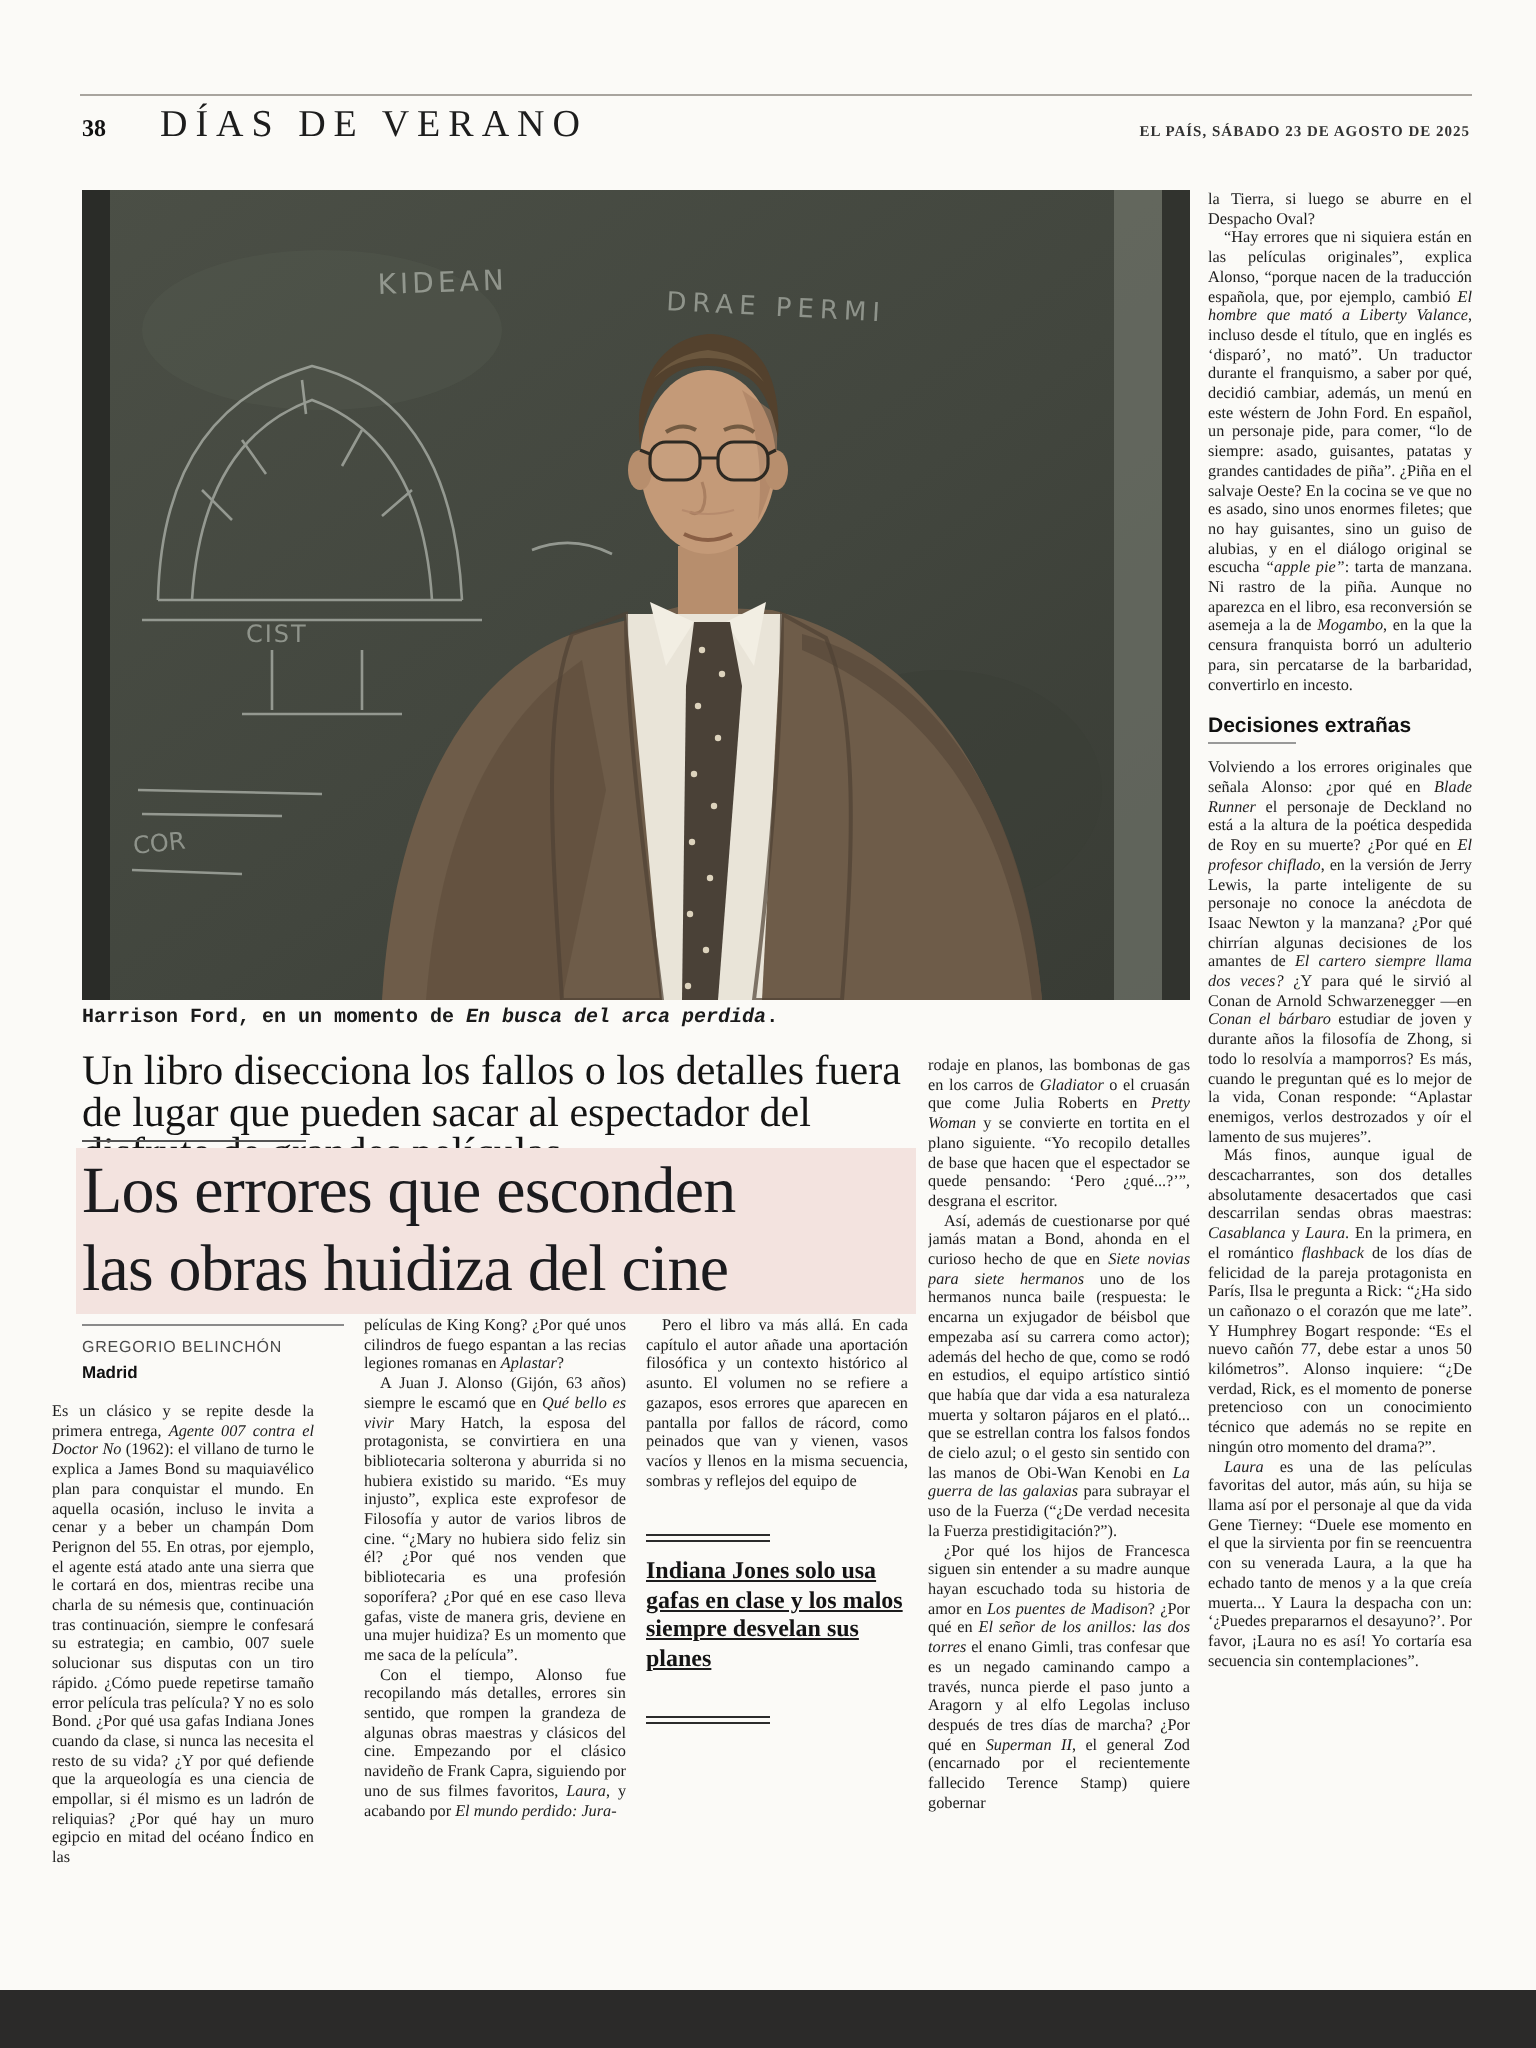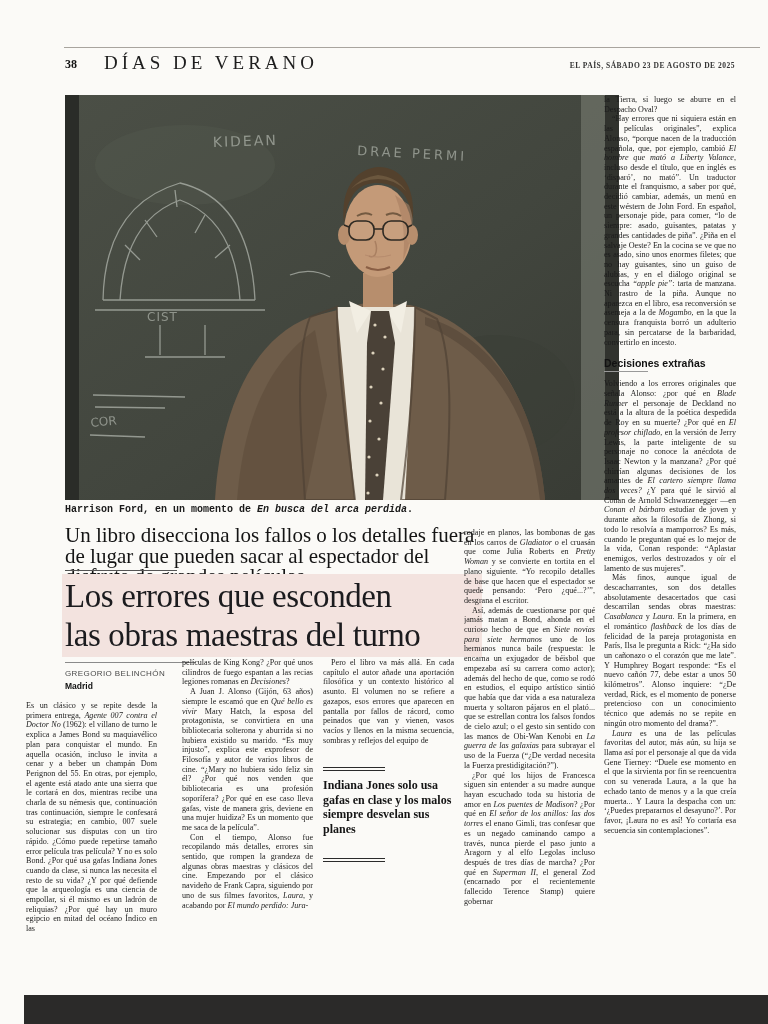--- a/index.html
+++ b/index.html
@@ -1,20 +1,20 @@
 <!DOCTYPE html>
 <html><head>
 <meta charset="utf-8">
 <style>
   html,body{margin:0;padding:0;}
   body{
     width:768px;height:1024px;position:relative;overflow:hidden;
     background:#fbfaf7;font-family:"Liberation Serif",serif;color:#1c1c1c;
   }
-  .abs{position:absolute;margin-left:24px;}
+  .abs{position:absolute;}
   
   .top-rule{left:40px;top:47px;width:696px;height:1px;background:#a8a49e;}
   .page-num{left:41px;top:57px;font-family:"Liberation Serif",serif;font-weight:bold;font-size:12px;color:#111;}
   .section-title{left:80px;top:52px;font-size:19px;letter-spacing:4px;color:#1d1d1d;font-weight:500;}
   .masthead{right:33px;top:61px;font-family:Liberation Serif, serif;font-size:7.5px;font-weight:bold;letter-spacing:.5px;color:#333;}
   
   .photo{left:41px;top:95px;width:554px;height:405px;background:#43473f;}
   .caption{left:41px;top:504px;width:554px;font-family:Liberation Mono, monospace;font-size:10px;font-weight:bold;color:#1a1a1a;}
   
   .standfirst{left:41px;top:525px;width:416px;font-size:21px;line-height:20.5px;color:#141414;}
@@ -27,21 +27,21 @@
   .byline-city{left:41px;top:681px;font-family:"Liberation Sans",sans-serif;font-size:8.5px;font-weight:bold;color:#111;}
   
   .col{position:absolute;overflow:hidden;}
   .col-1{left:26px;top:701px;width:131px;height:292px;}
   .col-2{left:182px;top:658px;width:131px;height:335px;}
   .col-3{left:323px;top:658px;width:131px;height:335px;}
   .col-4{left:464px;top:528px;width:131px;height:465px;}
   .col-5{left:604px;top:95px;width:132px;height:866px;}
   .body-p{margin:0;font-size:8.15px;line-height:9.7px;text-align:justify;color:#1c1c1c;}
   .body-p.indent{text-indent:8px;}
-  .pull-quote{margin-top:22px;}
+  .pull-quote{margin-top:22px;text-decoration:underline;}
   .pq-rules{width:62px;border-top:1px solid #2b2b2b;border-bottom:1px solid #2b2b2b;height:2px;margin-bottom:7px;}
   .pq-text{font-family:"Liberation Serif",serif;font-weight:bold;font-size:12px;line-height:14.5px;color:#141414;}
   .crosshead{margin:10px 0 2px 0;font-family:"Liberation Sans",sans-serif;font-weight:bold;font-size:10.5px;color:#111;}
   .ch-rule{width:44px;height:1px;background:#999;margin-bottom:7px;}
   
   .bottom-band{left:0;top:995px;width:768px;height:29px;background:#2b2a29;}
   i{font-style:italic;}
 </style>
 </head>
 <body>
@@ -137,32 +137,32 @@
     </g>
   </svg>
 </div>
 <div class="abs caption">Harrison Ford, en un momento de <i>En busca del arca perdida</i>.</div>
 
 <div class="abs standfirst">Un libro disecciona los fallos o los detalles fuera de lugar que pueden sacar al espectador del disfrute de grandes películas</div>
 <div class="abs mini-rule"></div>
 <div class="abs headline-bg"></div>
 <div class="abs headline">
   <div>Los errores que esconden</div>
-  <div>las obras maestras del turno</div>
+  <div>las obras huidiza del cine</div>
 </div>
 
 <div class="abs byline-rule"></div>
 <div class="abs byline-author">GREGORIO BELINCHÓN</div>
 <div class="abs byline-city">Madrid</div>
 
 <div class="col col-1">
     <p class="body-p">Es un clásico y se repite desde la primera entrega, <i>Agente 007 contra el Doctor No</i> (1962): el villano de turno le explica a James Bond su maquiavélico plan para conquistar el mundo. En aquella ocasión, incluso le invita a cenar y a beber un champán Dom Perignon del 55. En otras, por ejemplo, el agente está atado ante una sierra que le cortará en dos, mientras recibe una charla de su némesis que, continuación tras continuación, siempre le confesará su estrategia; en cambio, 007 suele solucionar sus disputas con un tiro rápido. ¿Cómo puede repetirse tamaño error película tras película? Y no es solo Bond. ¿Por qué usa gafas Indiana Jones cuando da clase, si nunca las necesita el resto de su vida? ¿Y por qué defiende que la arqueología es una ciencia de empollar, si él mismo es un ladrón de reliquias? ¿Por qué hay un muro egipcio en mitad del océano Índico en las</p>
   </div>
 <div class="col col-2">
-    <p class="body-p">películas de King Kong? ¿Por qué unos cilindros de fuego espantan a las recias legiones romanas en <i>Decisiones</i>?</p>
+    <p class="body-p">películas de King Kong? ¿Por qué unos cilindros de fuego espantan a las recias legiones romanas en <i>Aplastar</i>?</p>
     <p class="body-p indent">A Juan J. Alonso (Gijón, 63 años) siempre le escamó que en <i>Qué bello es vivir</i> Mary Hatch, la esposa del protagonista, se convirtiera en una bibliotecaria solterona y aburrida si no hubiera existido su marido. “Es muy injusto”, explica este exprofesor de Filosofía y autor de varios libros de cine. “¿Mary no hubiera sido feliz sin él? ¿Por qué nos venden que bibliotecaria es una profesión soporífera? ¿Por qué en ese caso lleva gafas, viste de manera gris, deviene en una mujer huidiza? Es un momento que me saca de la película”.</p>
     <p class="body-p indent">Con el tiempo, Alonso fue recopilando más detalles, errores sin sentido, que rompen la grandeza de algunas obras maestras y clásicos del cine. Empezando por el clásico navideño de Frank Capra, siguiendo por uno de sus filmes favoritos, <i>Laura</i>, y acabando por <i>El mundo perdido: Jura-</i></p>
   </div>
 <div class="col col-3">
     <p class="body-p indent">Pero el libro va más allá. En cada capítulo el autor añade una aportación filosófica y un contexto histórico al asunto. El volumen no se refiere a gazapos, esos errores que aparecen en pantalla por fallos de rácord, como peinados que van y vienen, vasos vacíos y llenos en la misma secuencia, sombras y reflejos del equipo de</p>
     <div class="pull-quote">
       <div class="pq-rules"></div>
       <div class="pq-text">Indiana Jones solo usa gafas en clase y los malos siempre desvelan sus planes</div>
     </div>
     <div class="pull-quote">

